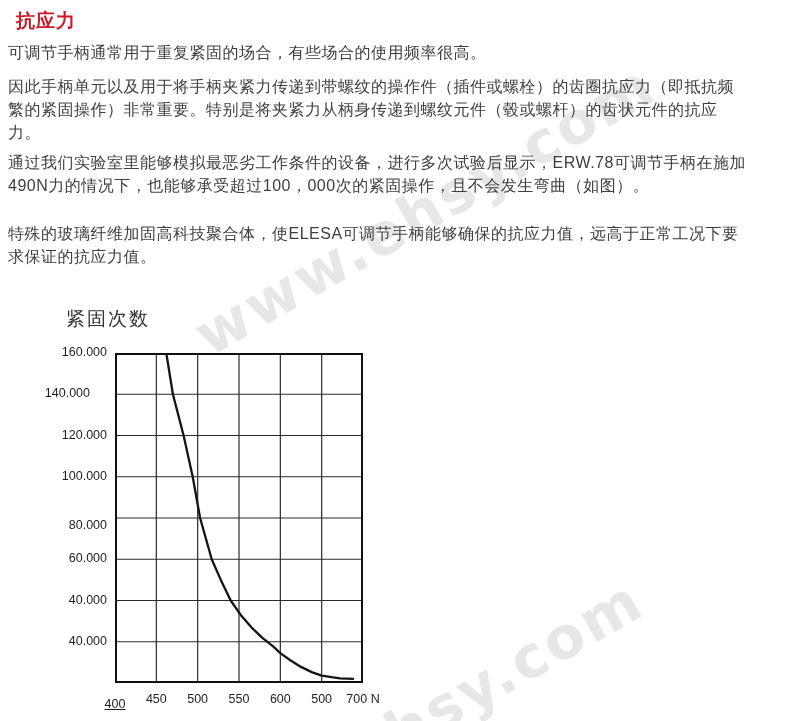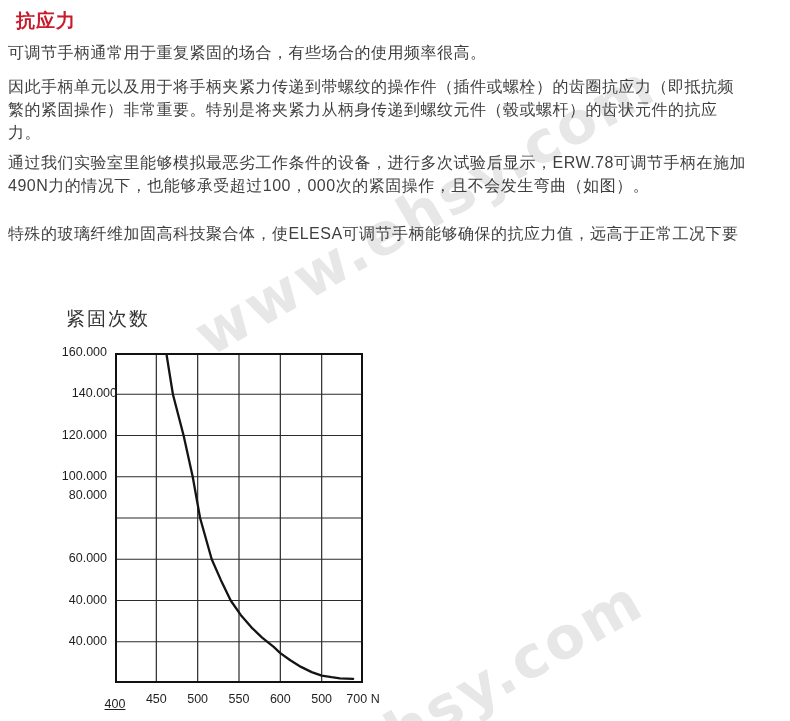--- a/index.html
+++ b/index.html
@@ -56,20 +56,21 @@
     <div class="line">可调节手柄通常用于重复紧固的场合，有些场合的使用频率很高。</div>
   </div>
 
   <div class="para p3">
     <div class="line">通过我们实验室里能够模拟最恶劣工作条件的设备，进行多次试验后显示，ERW.78可调节手柄在施加</div>
     <div class="line">490N力的情况下，也能够承受超过100，000次的紧固操作，且不会发生弯曲（如图）。</div>
   </div>
 
   <div class="para p4">
     <div class="line">特殊的玻璃纤维加固高科技聚合体，使ELESA可调节手柄能够确保的抗应力值，远高于正常工况下要</div>
+    <div class="line">求保证的抗应力值。</div>
   </div>
 
   <div>
     <div class="chart-title">紧固次数</div>
     <svg id="plot" class="plot-svg" width="248" height="330" viewBox="0 0 248 330">
         <line x1="41.333333333333336" y1="0" x2="41.333333333333336" y2="330" stroke="#2b2b2b" stroke-width="1.2"></line>
         <line x1="82.66666666666667" y1="0" x2="82.66666666666667" y2="330" stroke="#2b2b2b" stroke-width="1.2"></line>
         <line x1="124" y1="0" x2="124" y2="330" stroke="#2b2b2b" stroke-width="1.2"></line>
         <line x1="165.33333333333334" y1="0" x2="165.33333333333334" y2="330" stroke="#2b2b2b" stroke-width="1.2"></line>
         <line x1="206.66666666666666" y1="0" x2="206.66666666666666" y2="330" stroke="#2b2b2b" stroke-width="1.2"></line>
@@ -78,24 +79,24 @@
         <line x1="0" y1="123.75" x2="248" y2="123.75" stroke="#2b2b2b" stroke-width="1.2"></line>
         <line x1="0" y1="165" x2="248" y2="165" stroke="#2b2b2b" stroke-width="1.2"></line>
         <line x1="0" y1="206.25" x2="248" y2="206.25" stroke="#2b2b2b" stroke-width="1.2"></line>
         <line x1="0" y1="247.5" x2="248" y2="247.5" stroke="#2b2b2b" stroke-width="1.2"></line>
         <line x1="0" y1="288.75" x2="248" y2="288.75" stroke="#2b2b2b" stroke-width="1.2"></line>
         <rect x="1" y="1" width="246" height="328" fill="none" stroke="#111111" stroke-width="2"></rect>
         <polyline points="51.3,0.0 57.9,41.3 68.6,82.5 77.7,123.8 85.1,165.0 96.7,206.3 105.8,226.9 115.7,247.5 125.7,261.9 136.4,274.3 147.1,284.6 158.7,293.9 165.3,300.1 175.3,307.3 186.0,313.9 196.7,319.1 206.7,322.6 216.6,324.2 224.9,325.3 238.1,325.9" fill="none" stroke="#141414" stroke-width="2.3" stroke-linecap="round" stroke-linejoin="round"></polyline>
       </svg>
     <div id="ticks">
         <div class="tick ytick" style="left: 45px; top: 345px;">160.000</div>
-        <div class="tick ytick" style="left: 55px; top: 386.25px;">140.000</div>
+        <div class="tick ytick" style="left: 28px; top: 386.25px;">140.000</div>
         <div class="tick ytick" style="left: 45px; top: 427.5px;">120.000</div>
         <div class="tick ytick" style="left: 45px; top: 468.75px;">100.000</div>
-        <div class="tick ytick" style="left: 45px; top: 488px;">80.000</div>
+        <div class="tick ytick" style="left: 45px; top: 518px;">80.000</div>
         <div class="tick ytick" style="left: 45px; top: 551.25px;">60.000</div>
         <div class="tick ytick" style="left: 45px; top: 592.5px;">40.000</div>
         <div class="tick ytick" style="left: 45px; top: 633.75px;">40.000</div>
         <div class="tick xtick" style="left: 84px; top: 697px; text-decoration: underline;">400</div>
         <div class="tick xtick" style="left: 125.333px; top: 692px;">450</div>
         <div class="tick xtick" style="left: 166.667px; top: 692px;">500</div>
         <div class="tick xtick" style="left: 208px; top: 692px;">550</div>
         <div class="tick xtick" style="left: 249.333px; top: 692px;">600</div>
         <div class="tick xtick" style="left: 290.667px; top: 692px;">500</div>
         <div class="tick xtick" style="left: 332px; top: 692px;">700 N</div>

